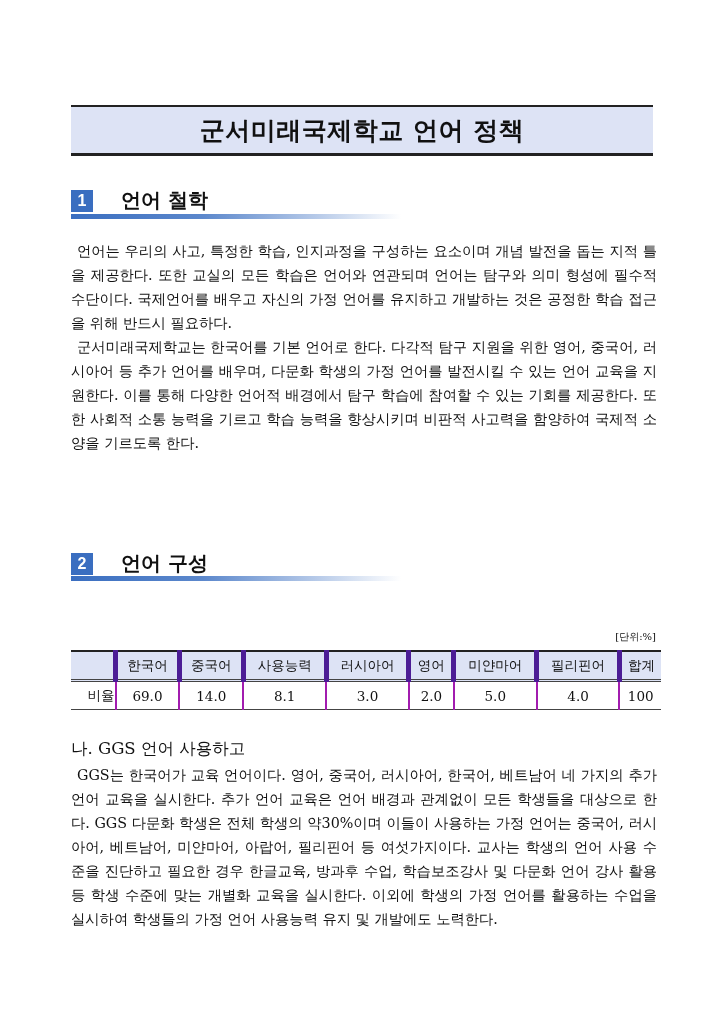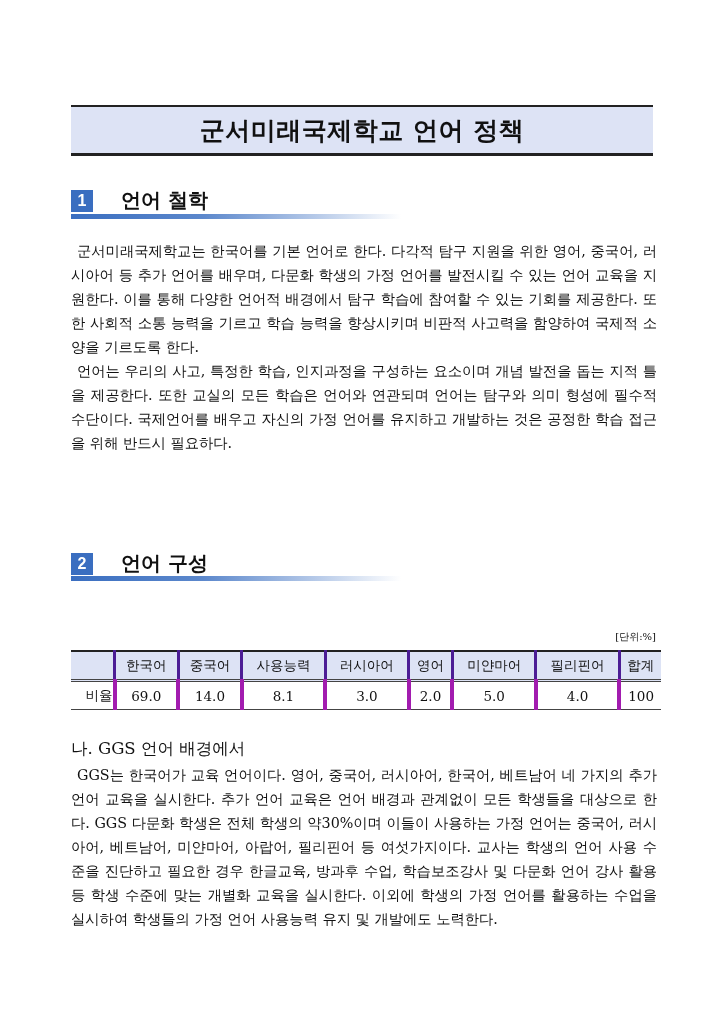--- a/index.html
+++ b/index.html
@@ -25,43 +25,43 @@
   .para p { margin:0; text-indent:6px; }
 
   .subhead { position:absolute; left:71px; font-size:16.5px; font-family:"DejaVu Serif", serif; color:#111; }
 
   .unit { position:absolute; right:68px; top:630px; font-size:10px; font-family:"DejaVu Serif", serif;margin-left:11px; }
 
   table.lang { position:absolute; left:71px; top:650px; width:590px; border-collapse:collapse;
                font-family:"DejaVu Serif", serif; font-size:13.5px; }
   table.lang th, table.lang td { text-align:center; height:27px; padding:0; }
   table.lang thead tr { background:#dde3f5; border-top:2px solid #222; }
-  table.lang thead th { font-weight:normal; border-left:3px solid #4c1d95; border-bottom:3px double #444; }
+  table.lang thead th { font-weight:normal; border-left:5px solid #4c1d95; border-bottom:3px double #444; }
   table.lang thead th:first-child { border-left:none; width:42px; }
-  table.lang tbody td { border-left:4px solid #a21caf; border-bottom:1px solid #444; }
+  table.lang tbody td { border-left:2px solid #a21caf; border-bottom:1px solid #444; }
   table.lang tbody td:first-child { border-left:none;text-align:right; }
 </style>
 </head>
 <body>
 
 <div class="page">
 
   <div class="title-box">
     <span>군서미래국제학교 언어 정책</span>
   </div>
 
   <div class="sec-head" style="top:187px;">
     <div class="sec-num">1</div>
     <div class="sec-title">언어 철학</div>
   </div>
   <div class="sec-bar" style="top:214px;"></div>
 
   <div class="para" style="top:239px;">
+    <p>언어는 우리의 사고, 특정한 학습, 인지과정을 구성하는 요소이며 개념 발전을 돕는 지적 틀을 제공한다. 또한 교실의 모든 학습은 언어와 연관되며 언어는 탐구와 의미 형성에 필수적 수단이다. 국제언어를 배우고 자신의 가정 언어를 유지하고 개발하는 것은 공정한 학습 접근을 위해 반드시 필요하다.</p>
     <p>군서미래국제학교는 한국어를 기본 언어로 한다. 다각적 탐구 지원을 위한 영어, 중국어, 러시아어 등 추가 언어를 배우며, 다문화 학생의 가정 언어를 발전시킬 수 있는 언어 교육을 지원한다. 이를 통해 다양한 언어적 배경에서 탐구 학습에 참여할 수 있는 기회를 제공한다. 또한 사회적 소통 능력을 기르고 학습 능력을 향상시키며 비판적 사고력을 함양하여 국제적 소양을 기르도록 한다.</p>
-    <p>언어는 우리의 사고, 특정한 학습, 인지과정을 구성하는 요소이며 개념 발전을 돕는 지적 틀을 제공한다. 또한 교실의 모든 학습은 언어와 연관되며 언어는 탐구와 의미 형성에 필수적 수단이다. 국제언어를 배우고 자신의 가정 언어를 유지하고 개발하는 것은 공정한 학습 접근을 위해 반드시 필요하다.</p>
   </div>
 
   <div class="sec-head" style="top:550px;">
     <div class="sec-num">2</div>
     <div class="sec-title">언어 구성</div>
   </div>
   <div class="sec-bar" style="top:576px;"></div>
 
   <div class="unit">[단위:%]</div>
 
@@ -87,18 +87,18 @@
         <td>8.1</td>
         <td>3.0</td>
         <td>2.0</td>
         <td>5.0</td>
         <td>4.0</td>
         <td>100</td>
       </tr>
     </tbody>
   </table>
 
-  <div class="subhead" style="top:738px;">나. GGS 언어 배경에서</div>
+  <div class="subhead" style="top:738px;">나. GGS 언어 사용하고</div>
   <div class="para" style="top:763px;">
     <p>GGS는 한국어가 교육 언어이다. 영어, 중국어, 러시아어, 한국어, 베트남어 네 가지의 추가 언어 교육을 실시한다. 추가 언어 교육은 언어 배경과 관계없이 모든 학생들을 대상으로 한다. GGS 다문화 학생은 전체 학생의 약30%이며 이들이 사용하는 가정 언어는 중국어, 러시아어, 베트남어, 미얀마어, 아랍어, 필리핀어 등 여섯가지이다. 교사는 학생의 언어 사용 수준을 진단하고 필요한 경우 한글교육, 방과후 수업, 학습보조강사 및 다문화 언어 강사 활용 등 학생 수준에 맞는 개별화 교육을 실시한다. 이외에 학생의 가정 언어를 활용하는 수업을 실시하여 학생들의 가정 언어 사용능력 유지 및 개발에도 노력한다.</p>
   </div>
 
 </div>
 
 </body></html>

